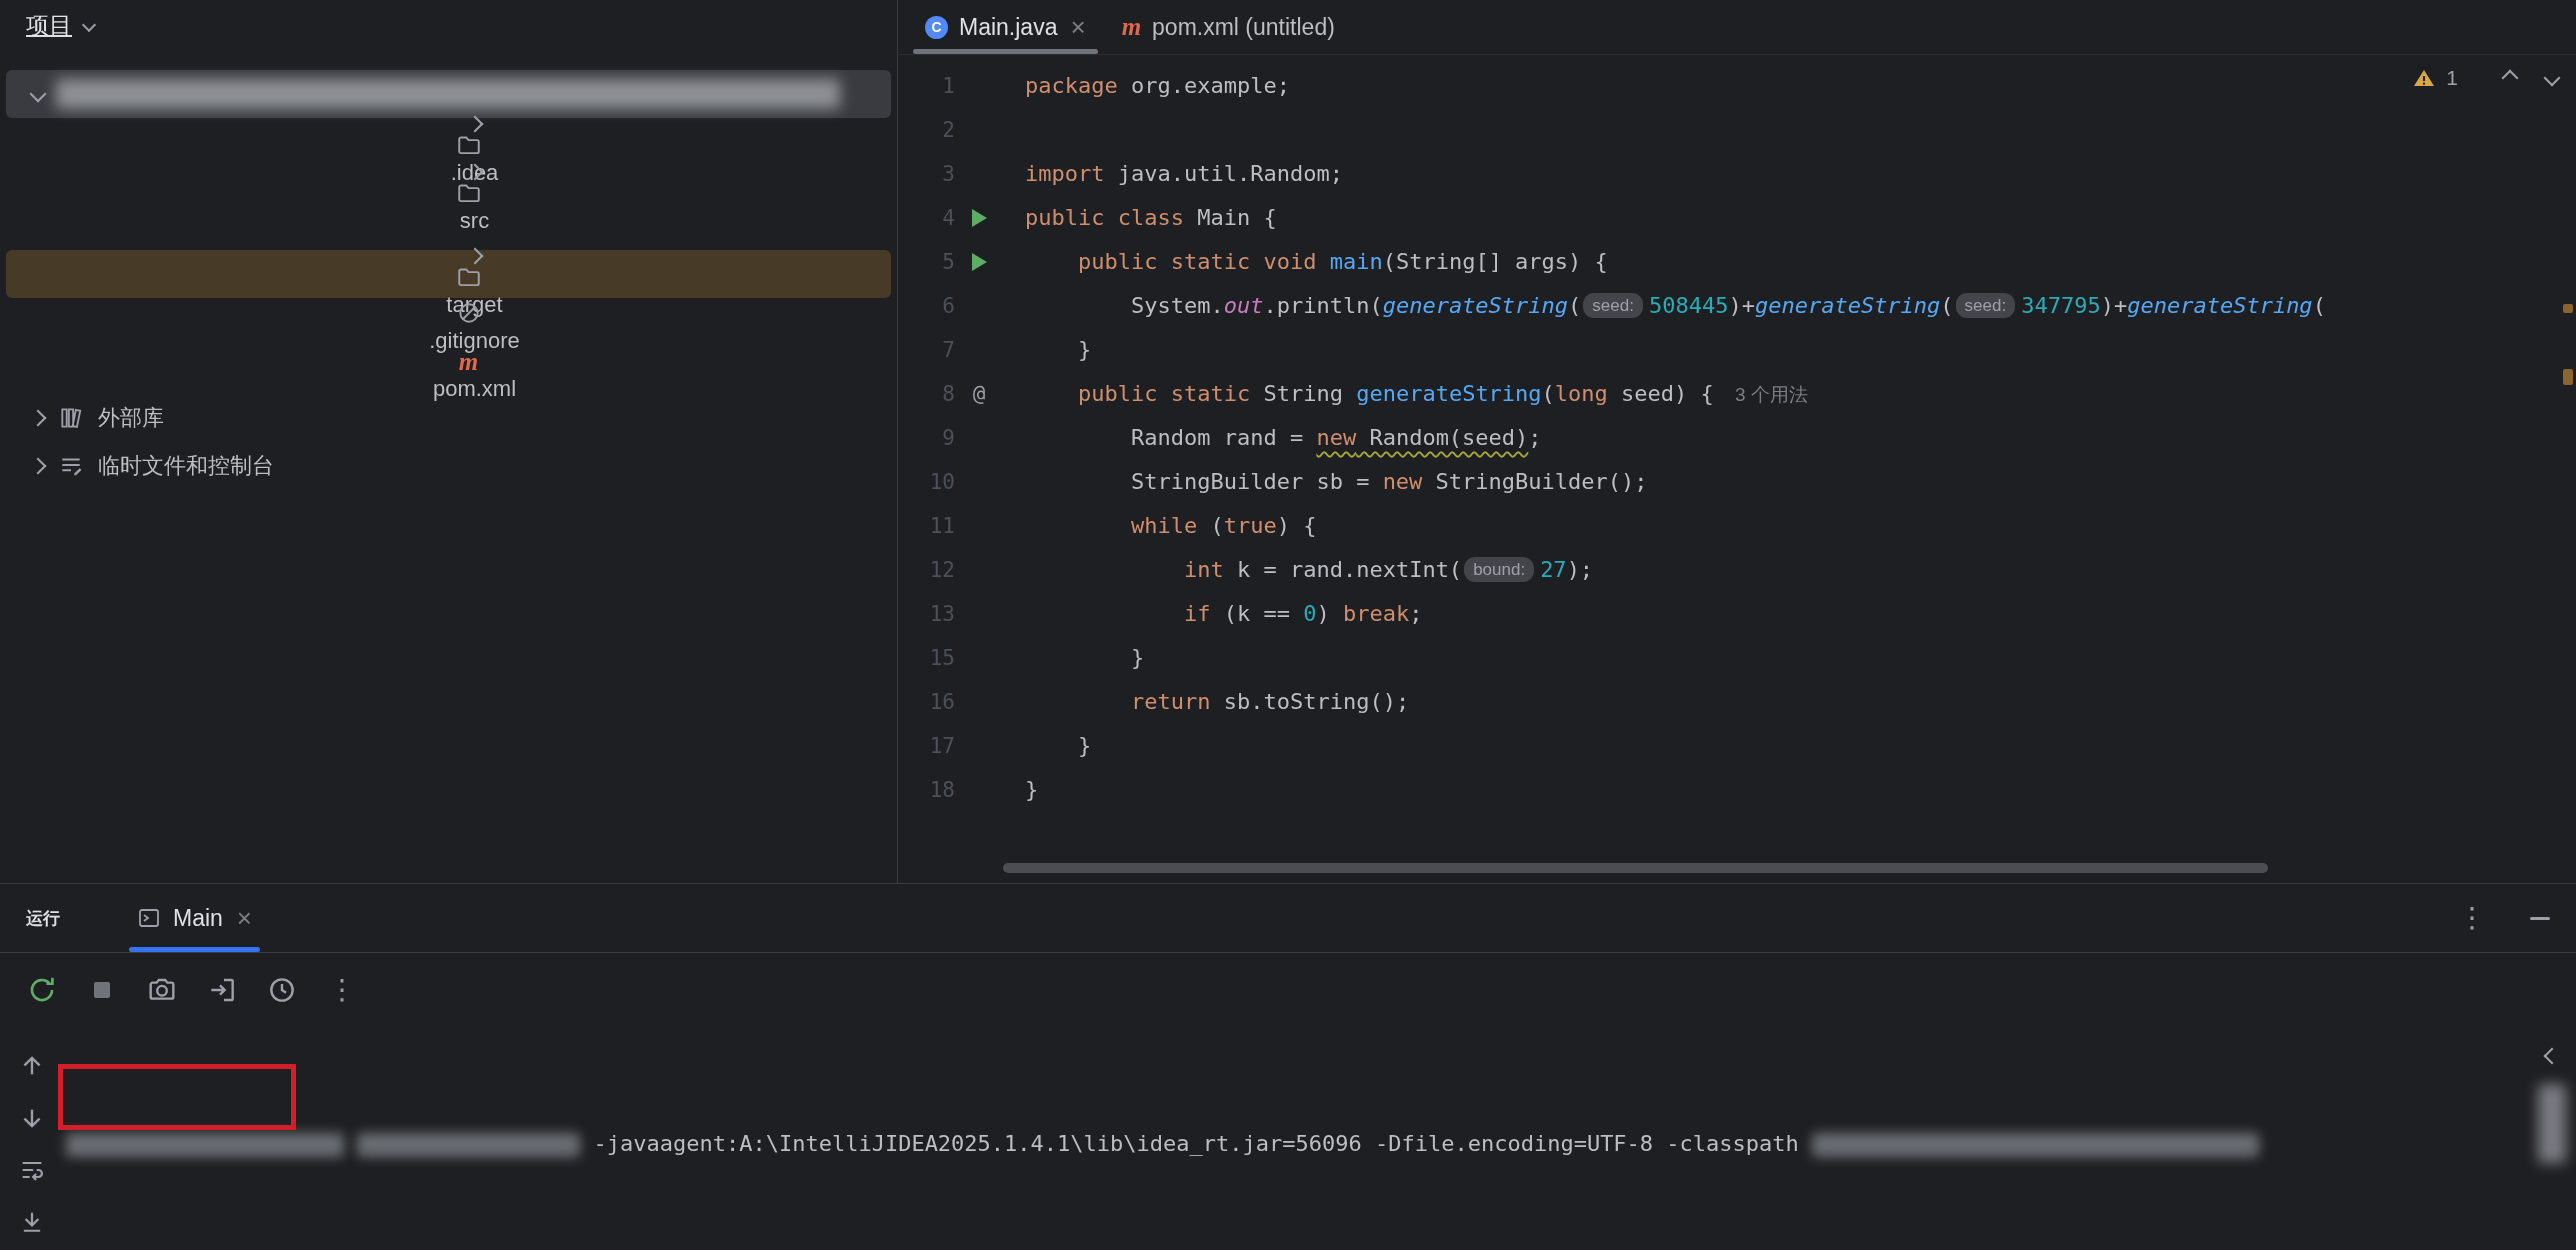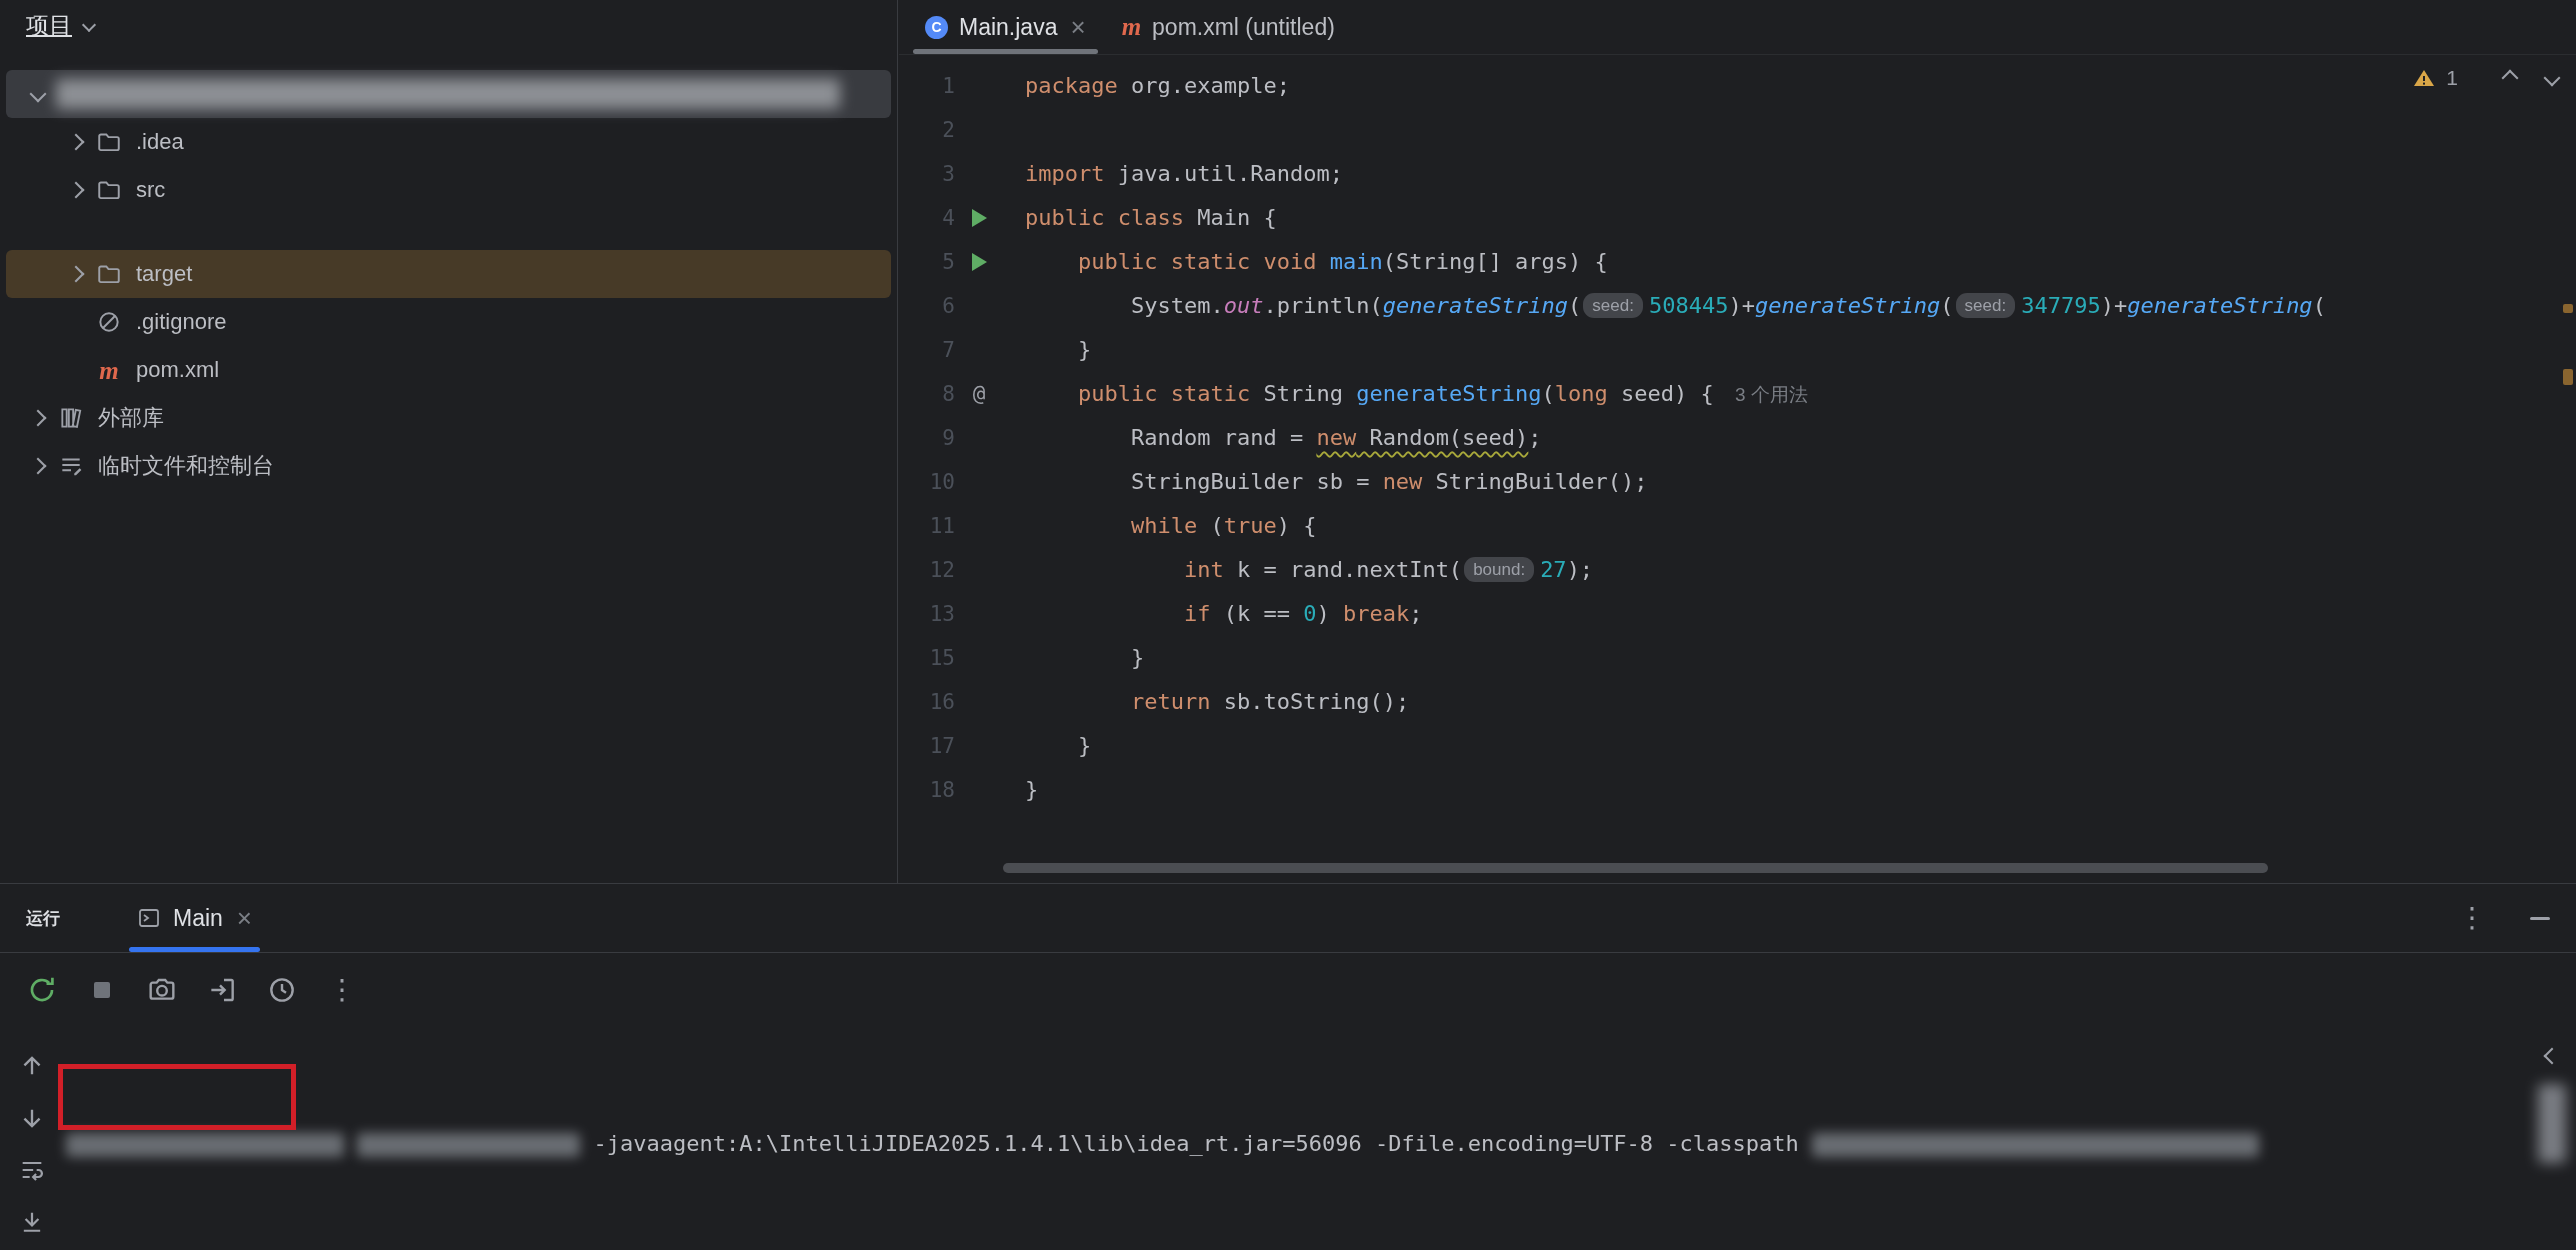--- a/index.html
+++ b/index.html
@@ -12,21 +12,21 @@
   
   .pp-header{height:50px;display:flex;align-items:center;padding-left:26px;gap:12px;font-size:23px;color:#dfe1e5;text-decoration:underline;}
   .chev{display:inline-block;width:10px;height:10px;border-right:2px solid #9da0a8;border-bottom:2px solid #9da0a8;}
   .chev.right{transform:rotate(-45deg);}
   .chev.down{transform:rotate(45deg);}
   .chev.left{transform:rotate(135deg);}
   .chev.up{transform:rotate(-135deg);}
   #tree{margin-top:20px;}
   .row{height:48px;display:flex;align-items:center;margin:0 6px;border-radius:6px;font-size:22px;color:#bcbec4;}
   .row.d0{padding-left:14px;}
-  .row.d1{padding-left:52px;}
+  .row.d1{padding-left:52px;flex-direction:column;}
   .row.selected{background:#393b40;}
   .row.excluded{background:#473a27;margin-top:36px;}
   .row .chevbox{width:36px;display:flex;justify-content:center;flex:none;}
   .row .ricon{width:30px;height:30px;margin-right:12px;display:flex;align-items:center;justify-content:center;flex:none;}
   .blurblock{display:inline-block;height:30px;background:#a2a5aa;opacity:.8;border-radius:4px;filter:blur(7px);}
   .ic-maven{color:#e0684d;font-weight:700;font-size:25px;font-style:italic;font-family:"Liberation Serif",serif;line-height:1;}
   .ic-class{width:23px;height:23px;border-radius:50%;background:#548af7;color:#fff;font-size:14px;font-weight:bold;
             display:flex;align-items:center;justify-content:center;}
   
   .tabbar{height:55px;display:flex;align-items:stretch;padding-left:8px;border-bottom:1px solid #2b2d30;box-sizing:border-box;position:relative;}

